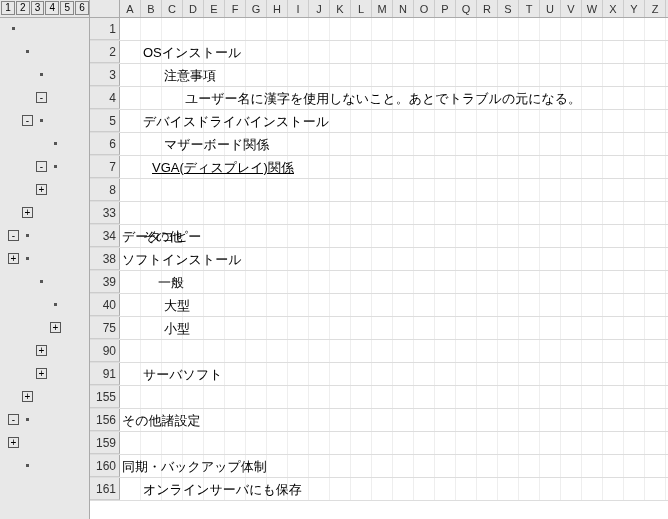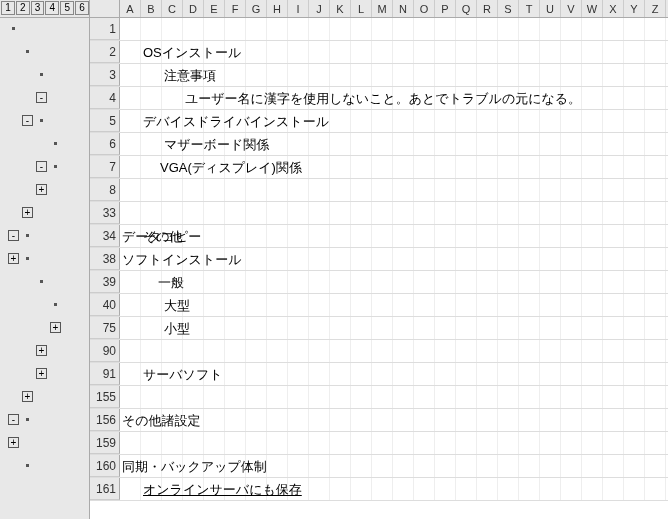--- a/index.html
+++ b/index.html
@@ -351,21 +351,21 @@
             <div class="cell"></div>
             <div class="cell"></div>
             <div class="cell"></div>
             <div class="cell"></div>
             <div class="cell"></div>
             <div class="cell"></div>
             <div class="cell"></div>
             <div class="cell"></div>
             <div class="cell"></div>
             <div class="cell"></div>
-            <div class="cell-text" style="left: 40px;">VGA(ディスプレイ)関係</div>
+            <div class="cell-text" style="left: 32px; text-decoration: underline;">VGA(ディスプレイ)関係</div>
           </div>
         </div>
         <div class="row">
           <div class="row-hdr">8</div>
           <div class="cells">
             <div class="cell"></div>
             <div class="cell"></div>
             <div class="cell"></div>
             <div class="cell"></div>
             <div class="cell"></div>
@@ -795,18 +795,18 @@
             <div class="cell"></div>
             <div class="cell"></div>
             <div class="cell"></div>
             <div class="cell"></div>
             <div class="cell"></div>
             <div class="cell"></div>
             <div class="cell"></div>
             <div class="cell"></div>
             <div class="cell"></div>
             <div class="cell"></div>
-            <div class="cell-text" style="left: 23px; text-decoration: underline;">オンラインサーバにも保存</div>
+            <div class="cell-text" style="left: 23px;">オンラインサーバにも保存</div>
           </div>
         </div>
       </div>
   </div>
 </div>
 
 </body></html>

